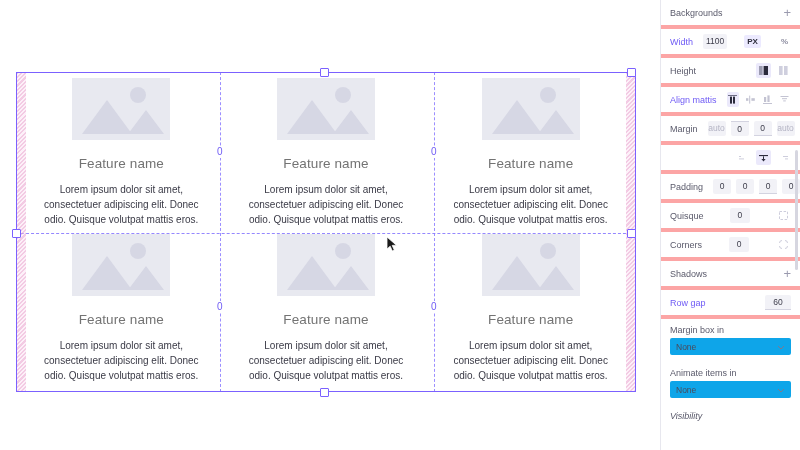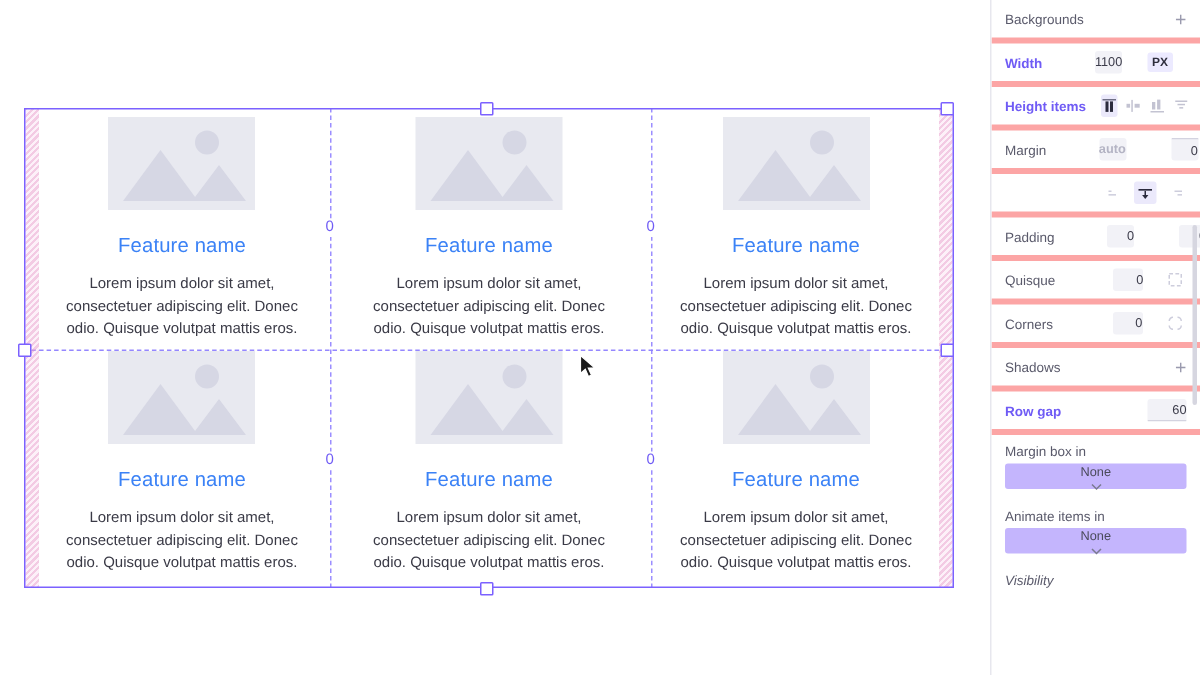--- a/index.html
+++ b/index.html
@@ -115,21 +115,21 @@
     width: 98px;
     height: 62px;
     background: #e8e9f0;
     position: relative;
     overflow: hidden;
     margin-bottom: 16px;
   }
   .thumb svg { display: block; width: 100%; height: 100%; }
   .card-title {
     font-size: 13.5px;
-    color: #3b82f6;
+    color: #737373;
     font-weight: 400;
     letter-spacing: .1px;
     margin-bottom: 11px;
   }
   .card-body {
     font-size: 10px;
     line-height: 1.52;
     color: #3a3a46;
     max-width: 182px;
   }
@@ -150,46 +150,45 @@
   }
   .row {
     display: flex;
     align-items: center;
     min-height: 29px;
     padding: 0 9px;
     border-bottom: 4px solid #fca5a5;
     gap: 5px;
   }
   .row-label { color: #5a5a6b; font-size: 9px; white-space: nowrap; }
-  .row-label.active { color: #6f5bf5; font-weight: 700; }
+  .row-label.active { color: #6f5bf5; font-weight: 400; }
   .spacer { flex: 1; }
 
   .plus {
     color: #9a9aae;
     font-size: 13px;
     line-height: 1;
     cursor: pointer;
     user-select: none;
   }
 
   .field {
     background: #f2f2f7;
     border-radius: 2px;
     height: 15px;
     line-height: 15px;
-    text-align: right;
+    text-align: center;
     color: #3c3c4a;
     font-size: 8.5px;
     min-width: 18px;
-    margin-left: 25px;
   }
   .field.w1100 { width: 44px; }
   .field.num   { width: 20px; }
   .field.gapv  { width: 26px; }
-  .field.muted { color: #b4b4c4; font-weight: bold; }
+  .field.muted { color: #b4b4c4; }
   .field.underline { border-bottom: 1.4px solid #d3d3e0; border-radius: 2px 2px 0 0; }
   .field.topline { border-top: 1.4px solid #d3d3e0; border-radius: 0 0 2px 2px; }
 
   .unit {
     font-size: 8px;
     font-weight: 700;
     padding: 2px 3px;
     border-radius: 2px;
     color: #8d8da0;
     margin-left: 12px;
@@ -200,29 +199,28 @@
     width: 15px; height: 15px;
     display: flex; align-items: center; justify-content: center;
     border-radius: 2px;
   }
   .iconbtn.sel { background: #ebe9fb; }
   .iconbtn svg { display: block; }
 
   .select {
     width: 100%;
     height: 17px;
-    background: #c4b5fd;
+    background: #0ea5e9;
     border-radius: 2px;
     display: flex;
     align-items: center;
     padding: 0 6px;
     color: #4a4a5a;
     font-size: 8.5px;
     margin-top: 3px;
-    flex-direction: column;
   }
   .stack { display: block; padding: 6px 9px 7px; }
 
   .scrollbar {
     position: absolute;
     right: 2px; top: 150px;
     width: 3px; height: 120px;
     background: #d6d6e0;
     border-radius: 2px;
   }
@@ -345,23 +343,39 @@
   </div>
 
   <div class="row">
     <span class="row-label active">Width</span>
     <span class="spacer"></span>
     <span class="field w1100">1100</span>
     <span class="unit sel">PX</span>
     <span class="unit">%</span>
   </div>
 
-
-  <div class="row">
-    <span class="row-label active">Height items</span>
+  <div class="row">
+    <span class="row-label">Height</span>
+    <span class="spacer"></span>
+    <span class="iconbtn sel">
+      <svg width="11" height="11" viewBox="0 0 11 11" aria-hidden="true">
+        <rect x="1" y="1" width="3.6" height="9" fill="#9b9bb0"></rect>
+        <rect x="5.6" y="1" width="4.4" height="9" fill="#2b2b3d"></rect>
+      </svg>
+    </span>
+    <span class="iconbtn">
+      <svg width="11" height="11" viewBox="0 0 11 11" aria-hidden="true">
+        <rect x="1" y="1" width="3.6" height="9" fill="#cfcfde"></rect>
+        <rect x="6" y="1" width="3.6" height="9" fill="#cfcfde"></rect>
+      </svg>
+    </span>
+  </div>
+
+  <div class="row">
+    <span class="row-label active">Align mattis</span>
     <span class="spacer"></span>
     <span class="iconbtn sel">
       <svg width="11" height="11" viewBox="0 0 11 11" aria-hidden="true">
         <rect x="1" y="1" width="9" height="1" fill="#6f6f86"></rect>
         <rect x="3" y="2.6" width="2" height="7" fill="#2b2b3d"></rect>
         <rect x="6" y="2.6" width="2" height="7" fill="#2b2b3d"></rect>
       </svg>
     </span>
     <span class="iconbtn">
       <svg width="11" height="11" viewBox="0 0 11 11" aria-hidden="true">

